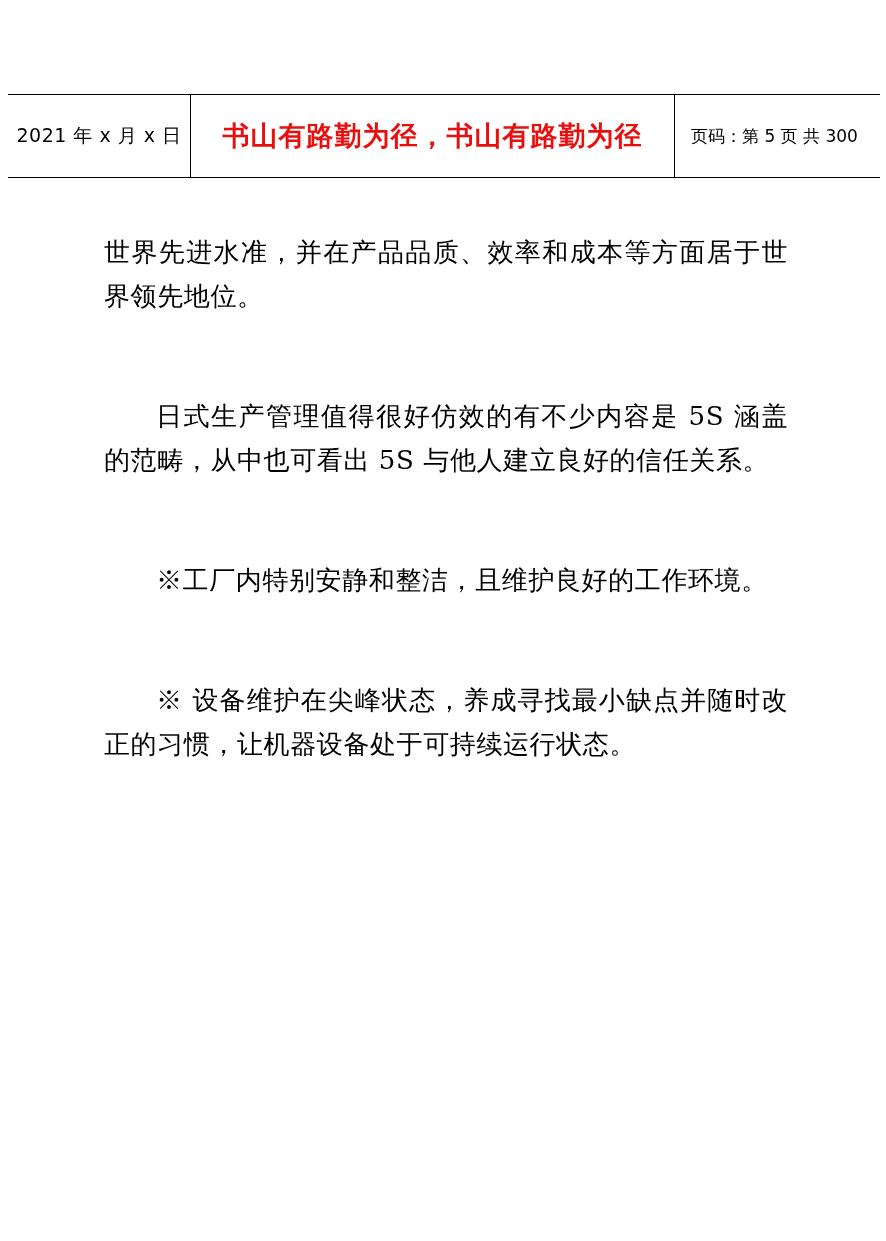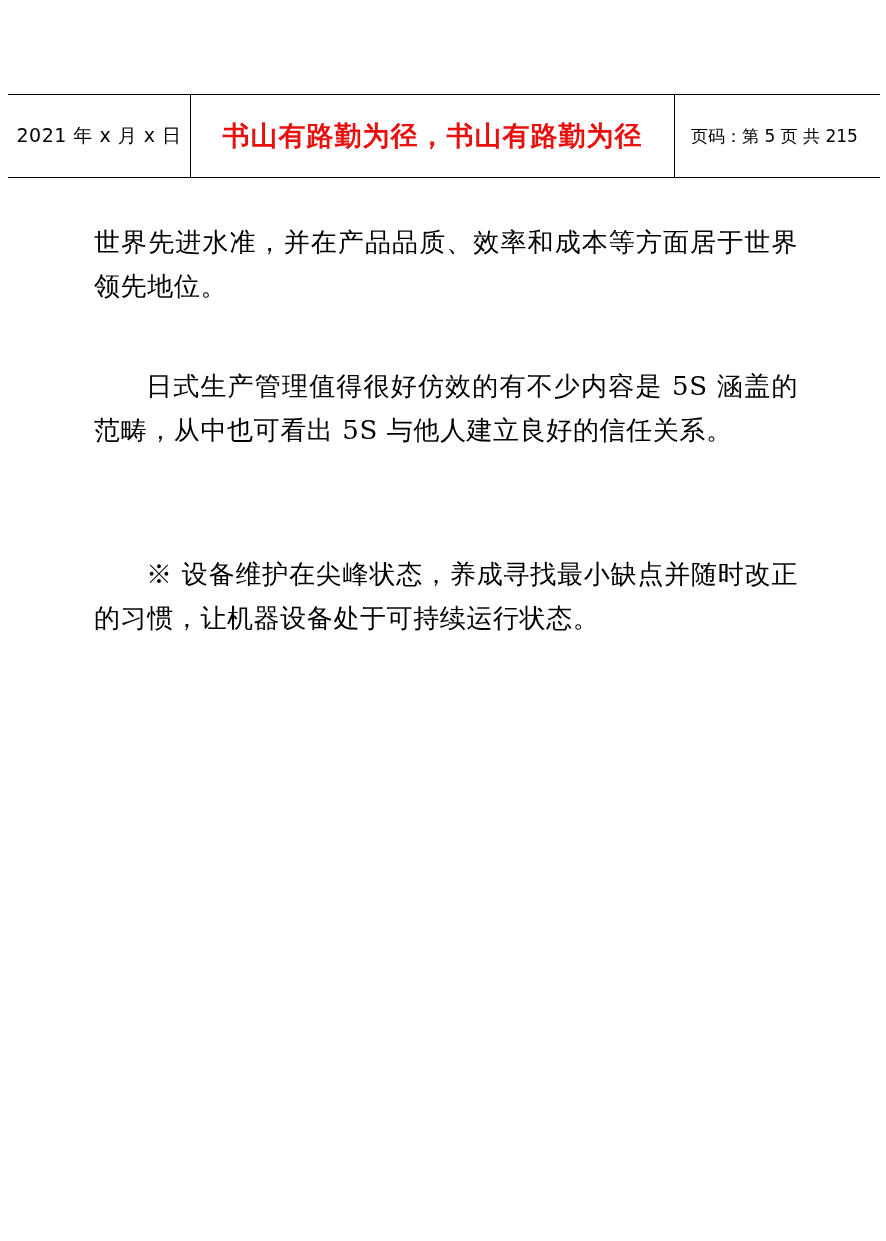--- a/index.html
+++ b/index.html
@@ -75,21 +75,21 @@
     position: absolute;
     left: 88px;
     top: 214px;
     width: 716px;
   }
   .para {
     font-size: 26px;
     line-height: 44px;
     letter-spacing: 0.6px;
     text-align: justify;
-    margin: 6px;
+    margin: 16px;
   }
   .indent {
     text-indent: 52px;
   }
   .gap-lg { height: 44px; }
 
   
   .footer {
     position: absolute;
     left: 0;
@@ -110,28 +110,29 @@
 <div class="page">
 
   <div class="header">
     <div class="header-cell header-left">
       <span>2021 年 x 月 x 日</span>
     </div>
     <div class="header-cell header-mid">
       <span>书山有路勤为径，书山有路勤为径</span>
     </div>
     <div class="header-cell header-right">
-      <span>页码：第 5 页  共 215</span>
+      <span>页码：第 5 页  共 300</span>
     </div>
   </div>
 
   <div class="content">
     <p class="para">世界先进水准，并在产品品质、效率和成本等方面居于世界领先地位。</p>
     <div class="gap-lg"></div>
     <p class="para indent">日式生产管理值得很好仿效的有不少内容是 5S 涵盖的范畴，从中也可看出 5S 与他人建立良好的信任关系。</p>
     <div class="gap-lg"></div>
+    <p class="para indent">※工厂内特别安静和整洁，且维护良好的工作环境。</p>
     <div class="gap-lg"></div>
     <p class="para indent">※ 设备维护在尖峰状态，养成寻找最小缺点并随时改正的习惯，让机器设备处于可持续运行状态。</p>
     <div class="gap-lg"></div>
   </div>
 
 
 </div>
 
 </body></html>

